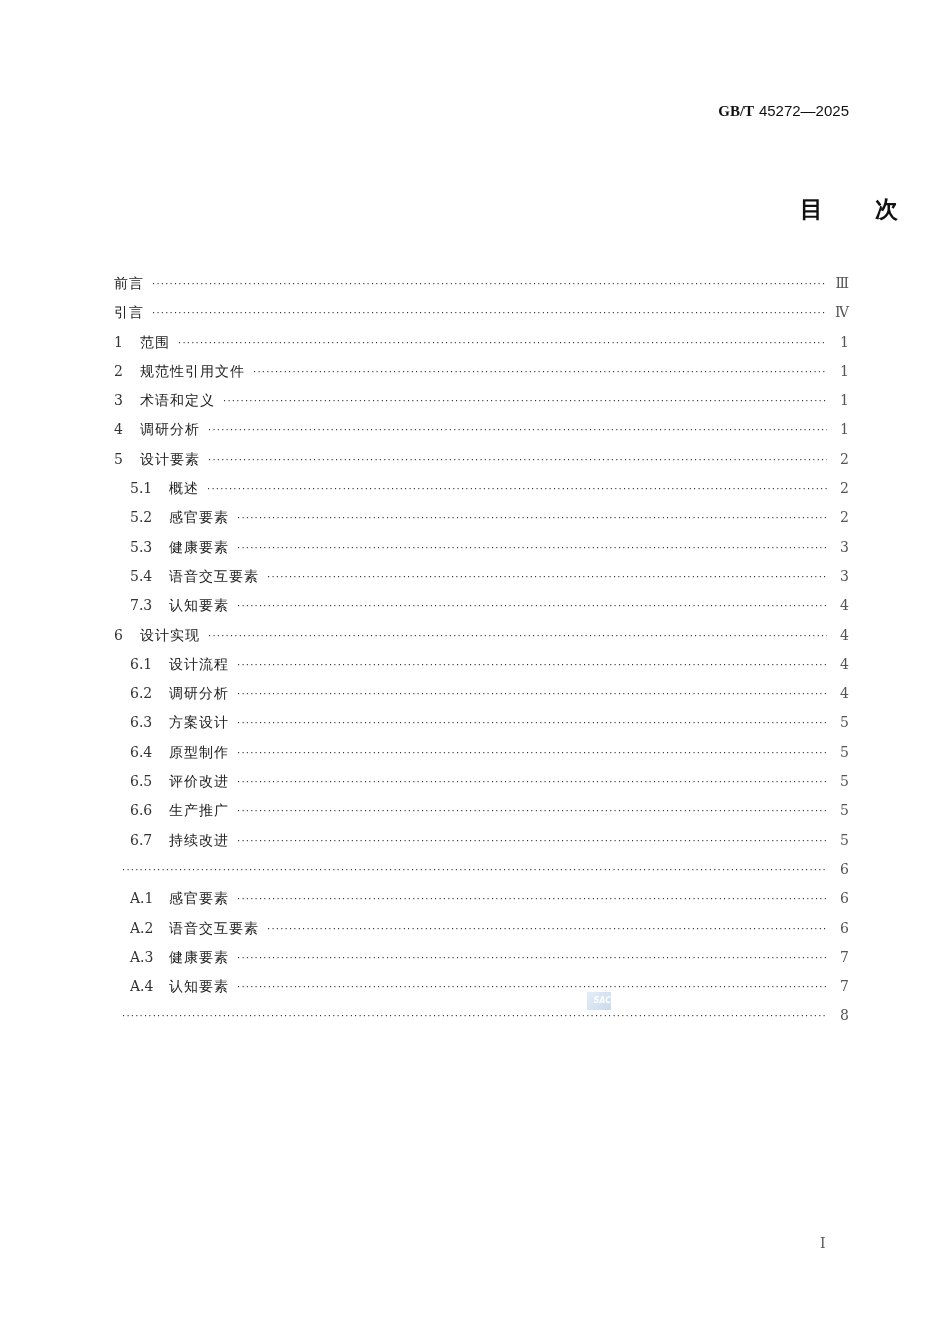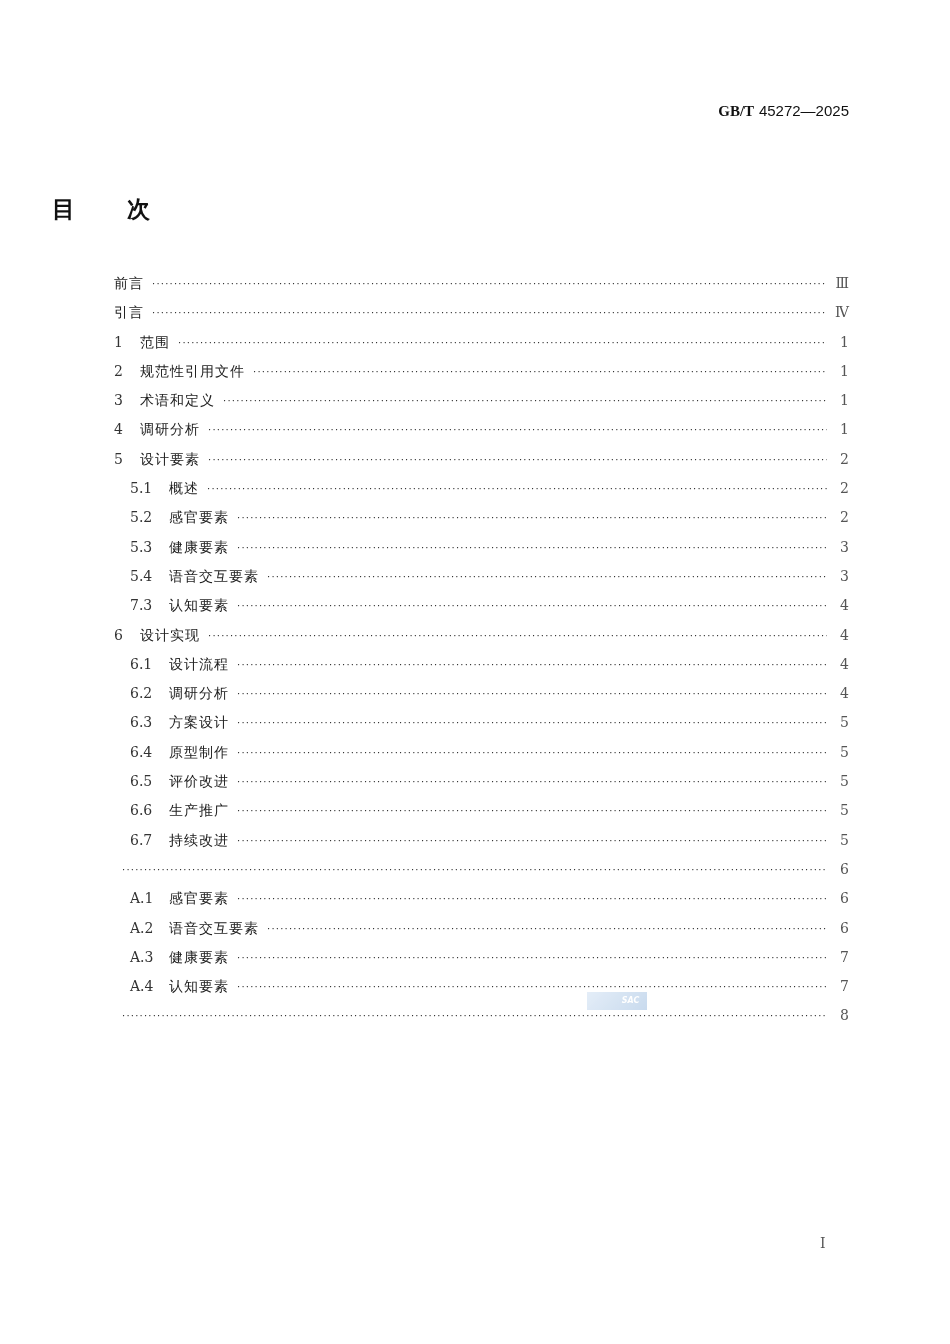--- a/index.html
+++ b/index.html
@@ -1,39 +1,39 @@
 <!DOCTYPE html>
 <html><head>
 <meta charset="utf-8">
 <style>
   html, body { margin: 0; padding: 0; background: #ffffff; }
   body { width: 950px; height: 1344px; position: relative; overflow: hidden;
          font-family: "DejaVu Serif", "Liberation Serif", serif; color: #222; }
   .std-code { position: absolute; top: 102px; right: 101px; font-size: 15px; color: #111; }
   .std-code .prefix { font-family: "Liberation Serif", serif; font-weight: bold; }
   .std-code .num { font-family: "Liberation Sans", sans-serif; }
-  .title { position: absolute; top: 194px; left: 0; width: 950px; text-align: left;
+  .title { position: absolute; top: 194px; left: 0; width: 950px; text-align: right;
            font-family: "DejaVu Sans", sans-serif; font-size: 23px; font-weight: bold; color: #111;
            letter-spacing: 52px; padding-left: 52px; box-sizing: border-box; }
   .toc { position: absolute; top: 269px; left: 114px; width: 735px; }
   .row { display: flex; align-items: flex-start; height: 29.3px; font-size: 14px; line-height: 29.3px; }
   .row.l2 { padding-left: 16px; }
   .num-label { white-space: pre; color: #333; }
   .row .sec { min-width: 26px; display: inline-block; }
   .row.l2 .sec { min-width: 39px; }
   .row .text { white-space: pre; letter-spacing: 1px; }
   .leader { flex: 1; overflow: hidden; white-space: nowrap; margin: 0 8px;
             color: #111; font-size: 10px; letter-spacing: 1.2px; }
   .leader::before { content: "································································································································································································"; }
   .page { min-width: 14px; text-align: right; color: #555; }
   .footer { position: absolute; top: 1235px; left: 820px; font-size: 14px; color: #555; }
-  .watermark { position: absolute; top: 992px; left: 587px; width: 33px; height: 18px;
+  .watermark { position: absolute; top: 992px; left: 587px; width: 24px; height: 18px;
                background: linear-gradient(135deg, #cfe0f3, #9dbde0); opacity: 0.55;
-               font: italic bold 8px "DejaVu Sans", sans-serif; color: #fff; text-align: center;
-               line-height: 18px; padding-left: 27px; }
+               font: italic bold 8px "DejaVu Sans", sans-serif; color: #fff; text-align: right;
+               line-height: 18px; }
 </style>
 </head>
 <body>
 
 <div class="std-code">
   <span class="prefix">GB/T</span>
   <span class="num">45272—2025</span>
 </div>
 
 <div class="title">目次</div>

